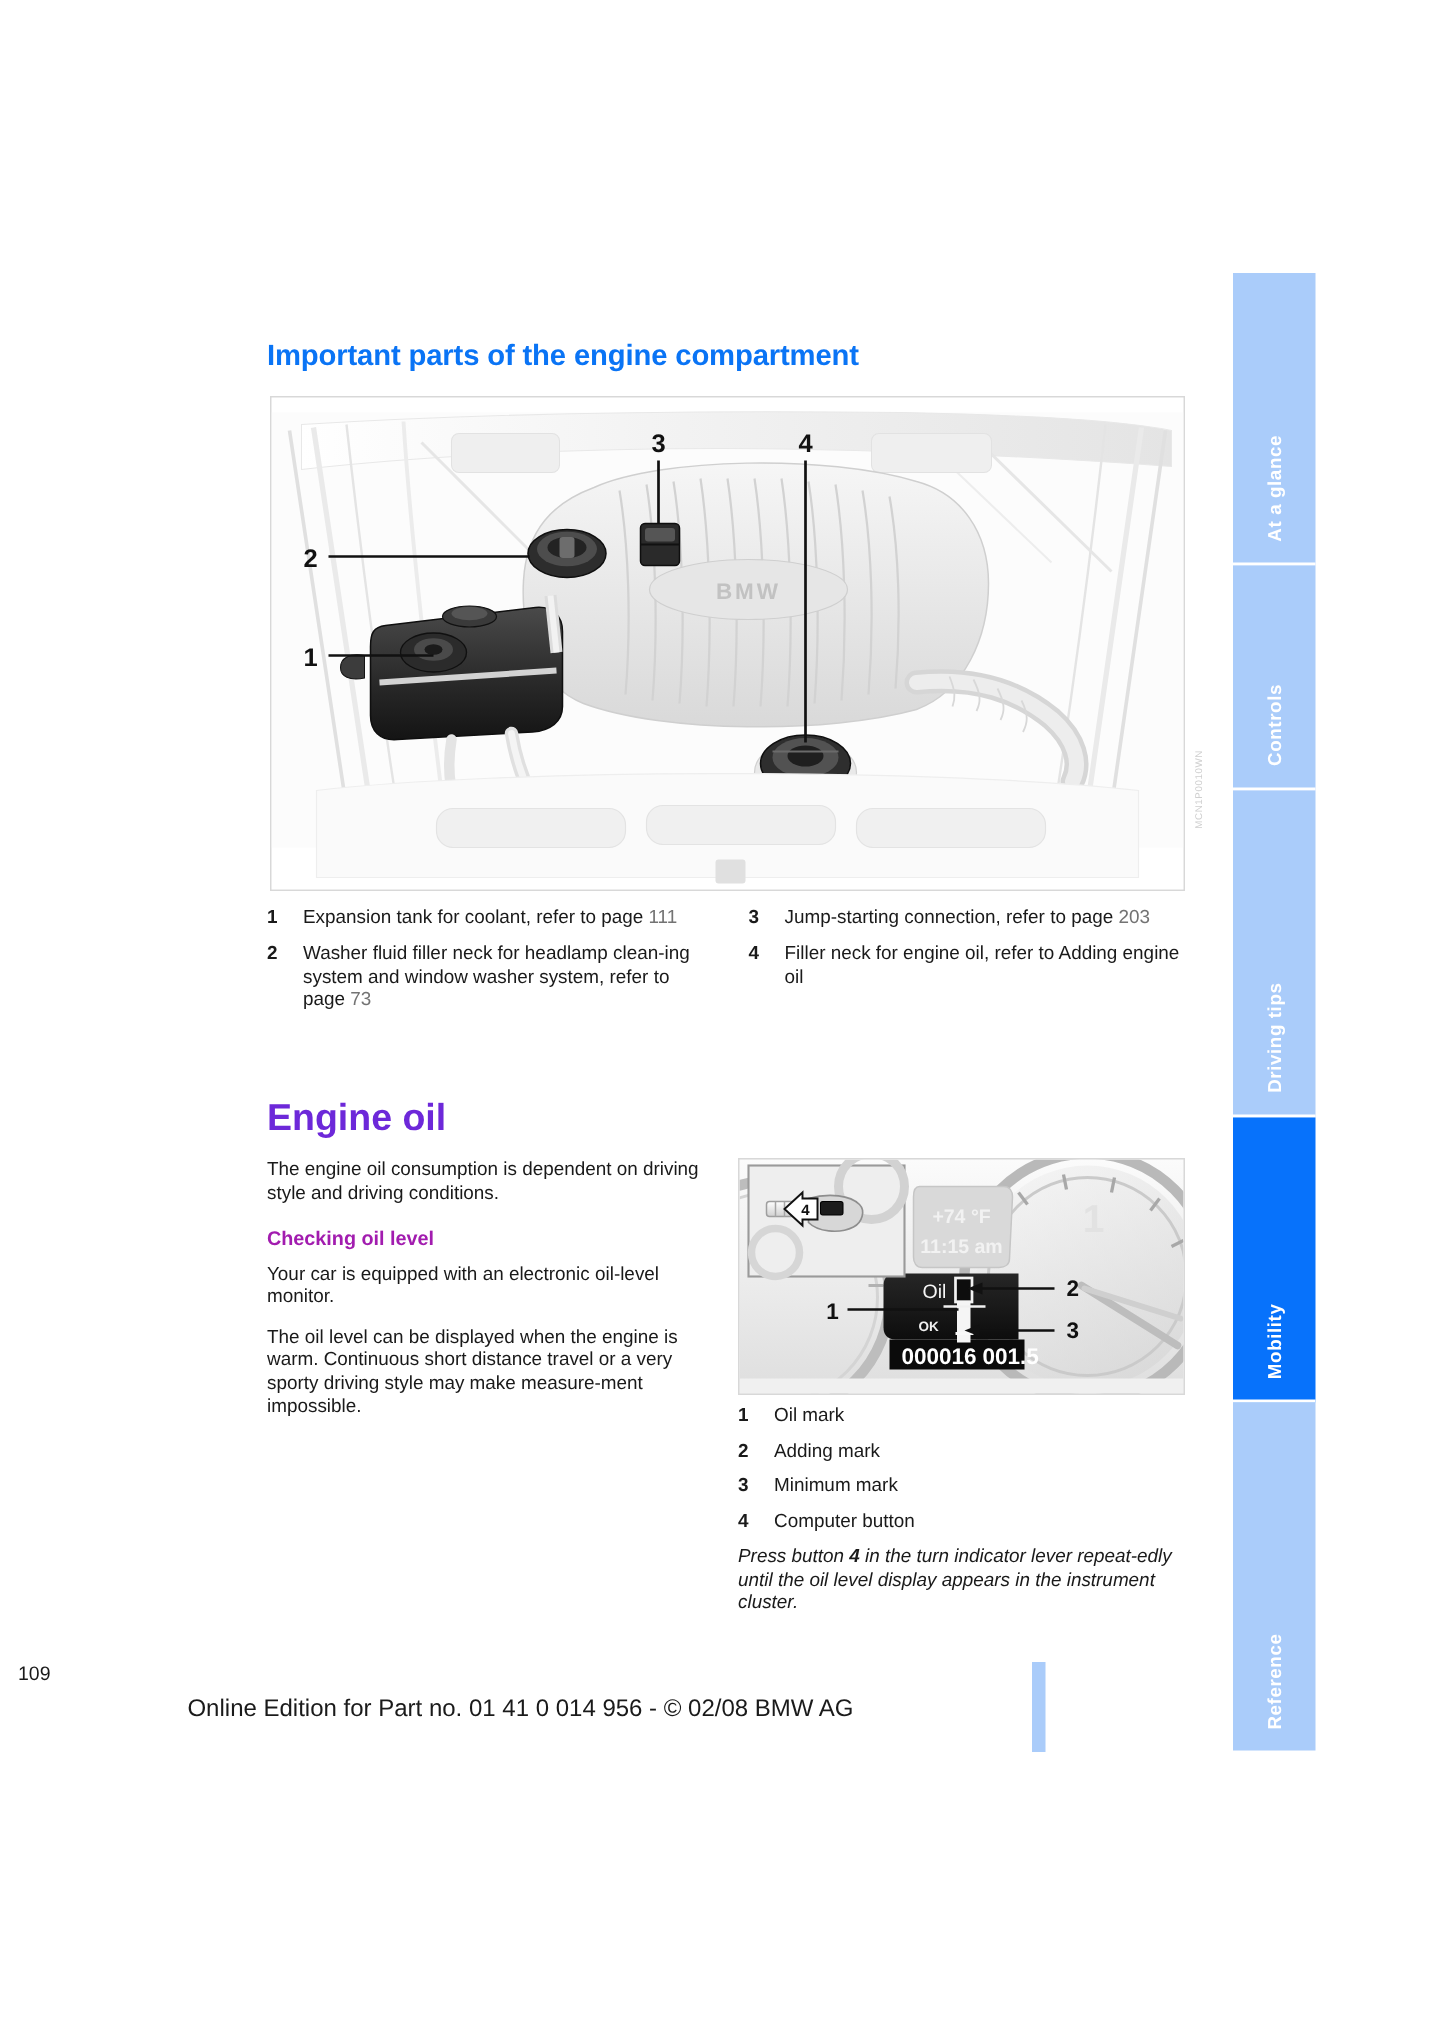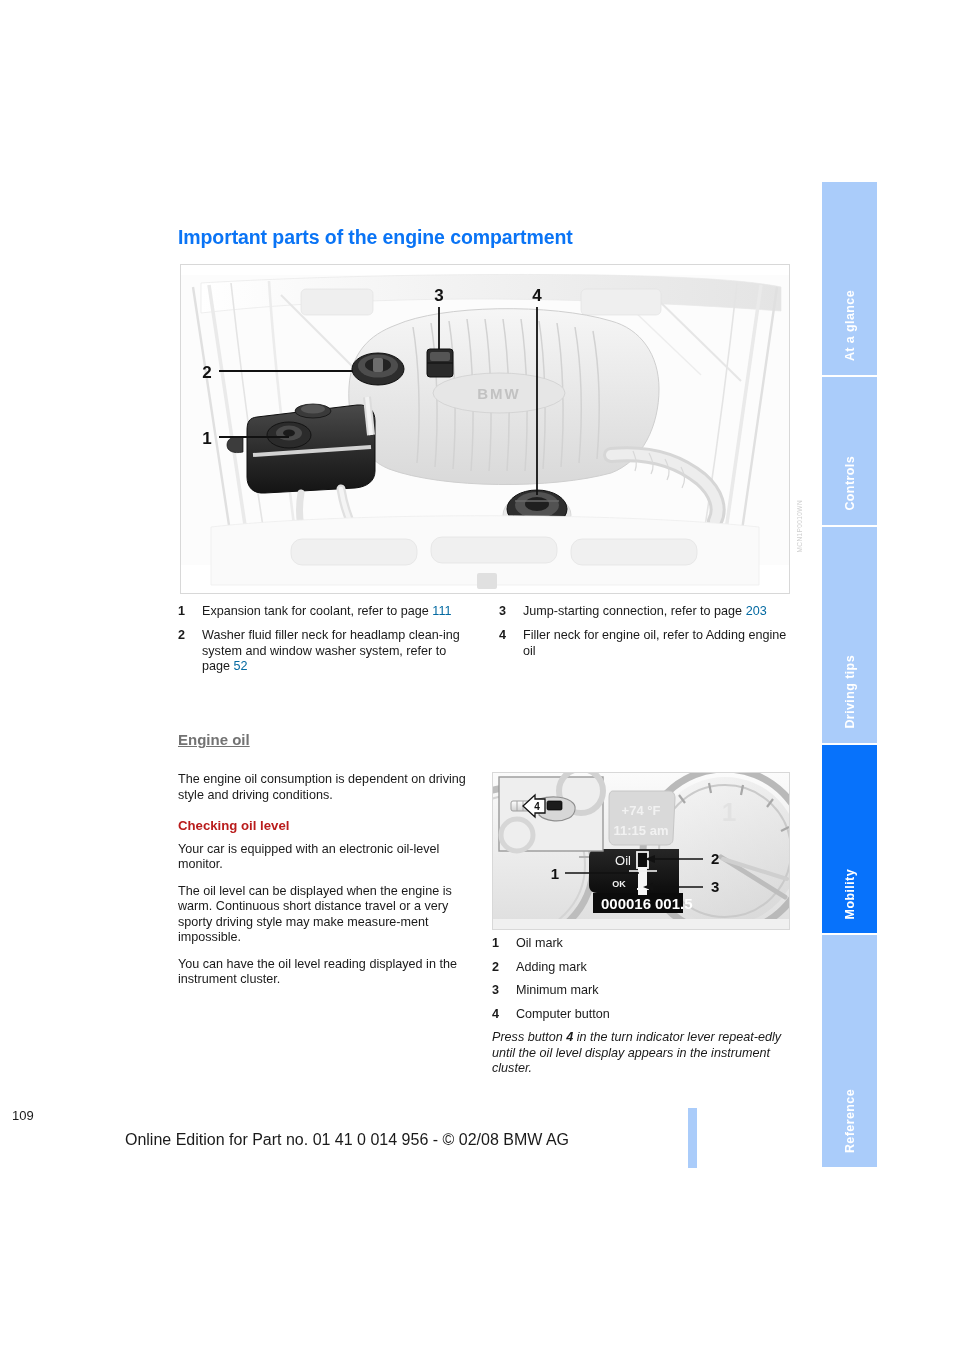--- a/index.html
+++ b/index.html
@@ -106,49 +106,48 @@
     font-size: 12.6px;
     line-height: 15.4px;
   }
   .cap-num {
     width: 24px;
     flex: 0 0 24px;
     font-weight: bold;
     font-size: 12.6px;
   }
   .cap-text { flex: 1; }
-  .pageref { color: #0369a1; }
+  .pageref { color: #737373; }
 
   
   h2.sub-title {
     position: absolute;
     left: 166px;
     top: 731px;
     margin: 0;
-    font-size: 15px;
+    font-size: 25px;
     font-weight: bold;
-    color: #737373;
-    text-decoration: underline;
+    color: #6d28d9;
   }
 
   
   .col-left {
     position: absolute;
     left: 166px;
     top: 772px;
     width: 295px;
     font-size: 12.6px;
     line-height: 15.5px;
   }
   .col-left p { margin: 0 0 11px 0; }
   h3.minor-title {
     margin: 15px 0 8px 0;
     font-size: 13.2px;
     font-weight: bold;
-    color: #b91c1c;
+    color: #a21caf;
   }
 
   
   .figure-cluster {
     position: absolute;
     left: 480px;
     top: 772px;
     width: 298px;
     height: 158px;
     border: 1px solid #d8d8d8;
@@ -365,21 +364,21 @@
   <div class="caption-grid">
     <div class="caption-col">
 
       <div class="cap-item">
         <span class="cap-num">1</span>
         <span class="cap-text"><span>Expansion tank for coolant, refer to page </span><span class="pageref">111</span></span>
       </div>
 
       <div class="cap-item">
         <span class="cap-num">2</span>
-        <span class="cap-text"><span>Washer fluid filler neck for headlamp clean-ing system and window washer system, refer to page </span><span class="pageref">52</span></span>
+        <span class="cap-text"><span>Washer fluid filler neck for headlamp clean-ing system and window washer system, refer to page </span><span class="pageref">73</span></span>
       </div>
 
     </div>
     <div class="caption-col">
 
       <div class="cap-item">
         <span class="cap-num">3</span>
         <span class="cap-text"><span>Jump-starting connection, refer to page </span><span class="pageref">203</span></span>
       </div>
 
@@ -393,21 +392,20 @@
 
   <h2 class="sub-title">Engine oil</h2>
 
   <div class="col-left">
     <p>The engine oil consumption is dependent on driving style and driving conditions.</p>
 
     <h3 class="minor-title">Checking oil level</h3>
 
     <p>Your car is equipped with an electronic oil-level monitor.</p>
     <p>The oil level can be displayed when the engine is warm. Continuous short distance travel or a very sporty driving style may make measure-ment impossible.</p>
-    <p>You can have the oil level reading displayed in the instrument cluster.</p>
   </div>
 
   <div class="figure-cluster">
     <svg width="296" height="156" viewBox="0 0 296 156">
       <defs>
         <linearGradient id="cBg" x1="0" y1="0" x2="0" y2="1">
           <stop offset="0%" stop-color="#fbfbfb"></stop>
           <stop offset="100%" stop-color="#dedede"></stop>
         </linearGradient>
         <linearGradient id="cDial" x1="0" y1="0" x2="1" y2="1">

